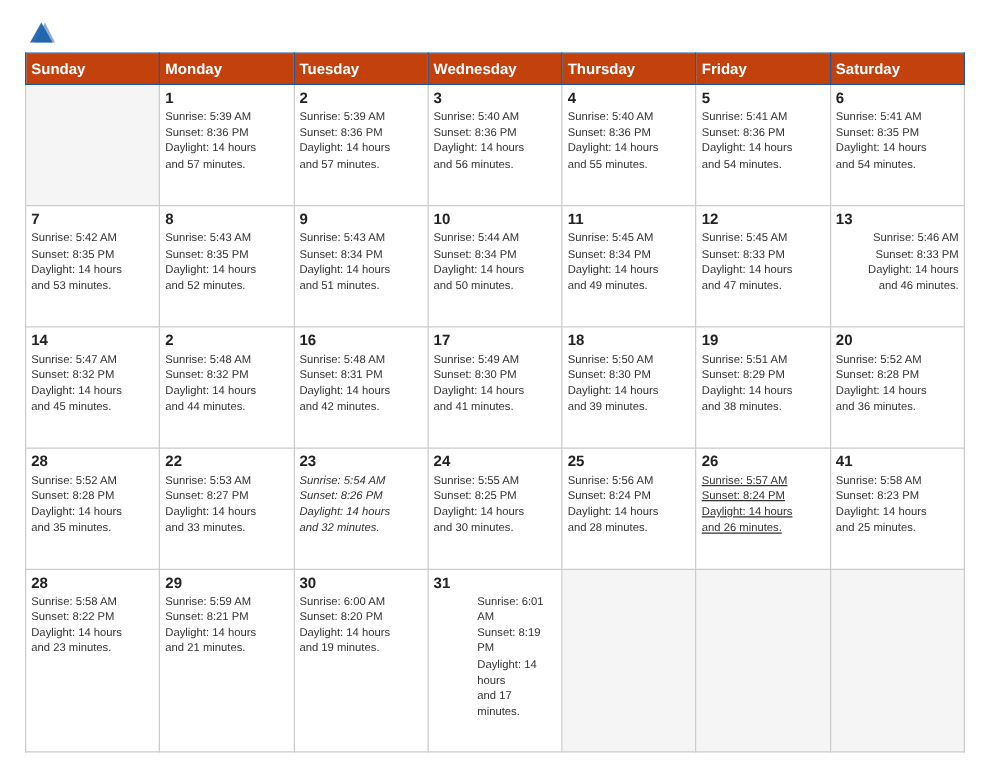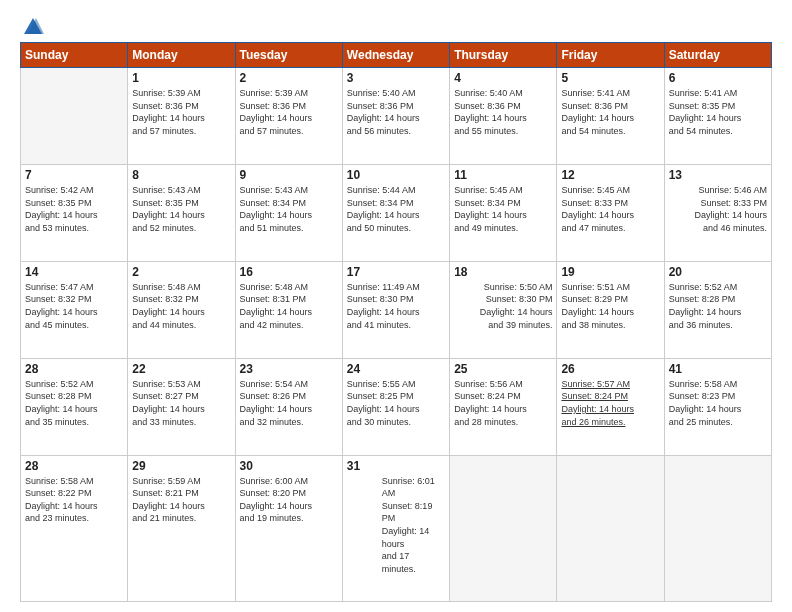--- a/index.html
+++ b/index.html
@@ -230,28 +230,28 @@
           </td>
           <td>
             <span class="day-number">16</span>
             <div class="cell-text" style="white-space: pre-line;">Sunrise: 5:48 AM
 Sunset: 8:31 PM
 Daylight: 14 hours
 and 42 minutes.</div>
           </td>
           <td>
             <span class="day-number">17</span>
-            <div class="cell-text" style="white-space: pre-line;">Sunrise: 11:49 AM
+            <div class="cell-text" style="white-space: pre-line;">Sunrise: 5:49 AM
 Sunset: 8:30 PM
 Daylight: 14 hours
 and 41 minutes.</div>
           </td>
           <td>
             <span class="day-number">18</span>
-            <div class="cell-text" style="white-space: pre-line; text-align: right;">Sunrise: 5:50 AM
+            <div class="cell-text" style="white-space: pre-line;">Sunrise: 5:50 AM
 Sunset: 8:30 PM
 Daylight: 14 hours
 and 39 minutes.</div>
           </td>
           <td>
             <span class="day-number">19</span>
             <div class="cell-text" style="white-space: pre-line;">Sunrise: 5:51 AM
 Sunset: 8:29 PM
 Daylight: 14 hours
 and 38 minutes.</div>
@@ -274,21 +274,21 @@
           </td>
           <td>
             <span class="day-number">22</span>
             <div class="cell-text" style="white-space: pre-line;">Sunrise: 5:53 AM
 Sunset: 8:27 PM
 Daylight: 14 hours
 and 33 minutes.</div>
           </td>
           <td>
             <span class="day-number">23</span>
-            <div class="cell-text" style="white-space: pre-line;">Sunrise: 5:54 AM
+            <div class="cell-text" style="white-space: pre-line; font-style: italic;">Sunrise: 5:54 AM
 Sunset: 8:26 PM
 Daylight: 14 hours
 and 32 minutes.</div>
           </td>
           <td>
             <span class="day-number">24</span>
             <div class="cell-text" style="white-space: pre-line;">Sunrise: 5:55 AM
 Sunset: 8:25 PM
 Daylight: 14 hours
 and 30 minutes.</div>

